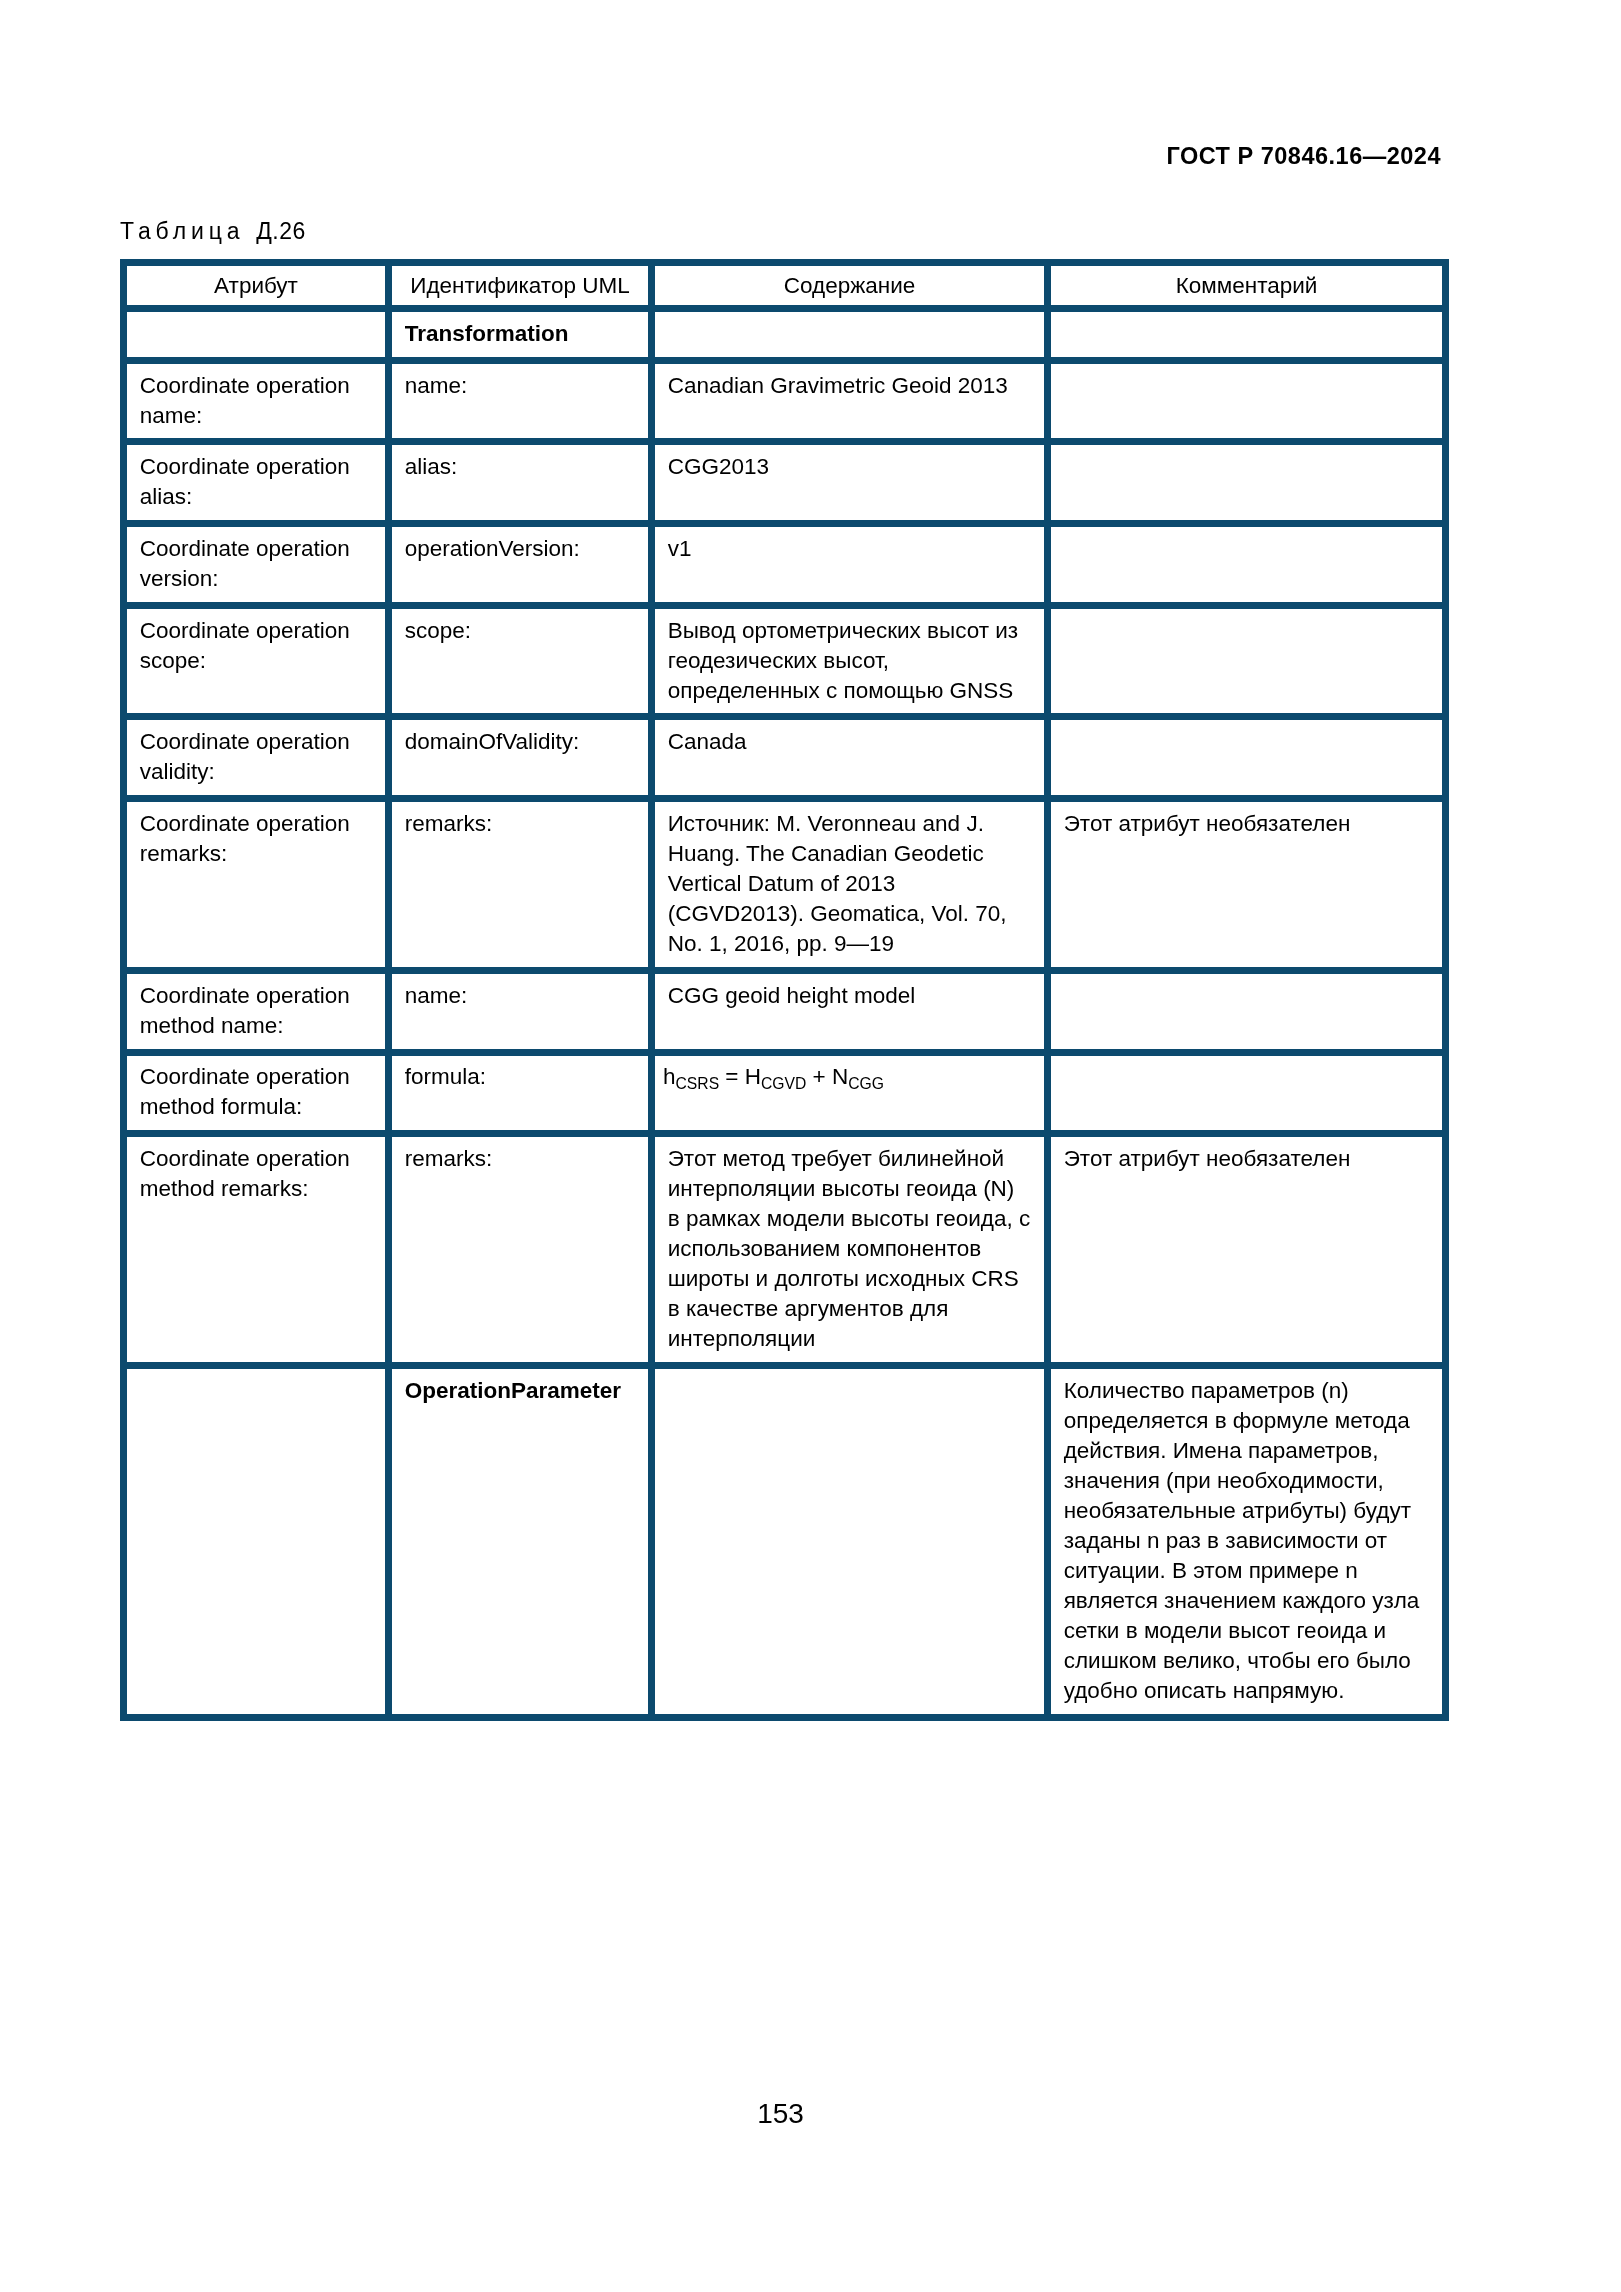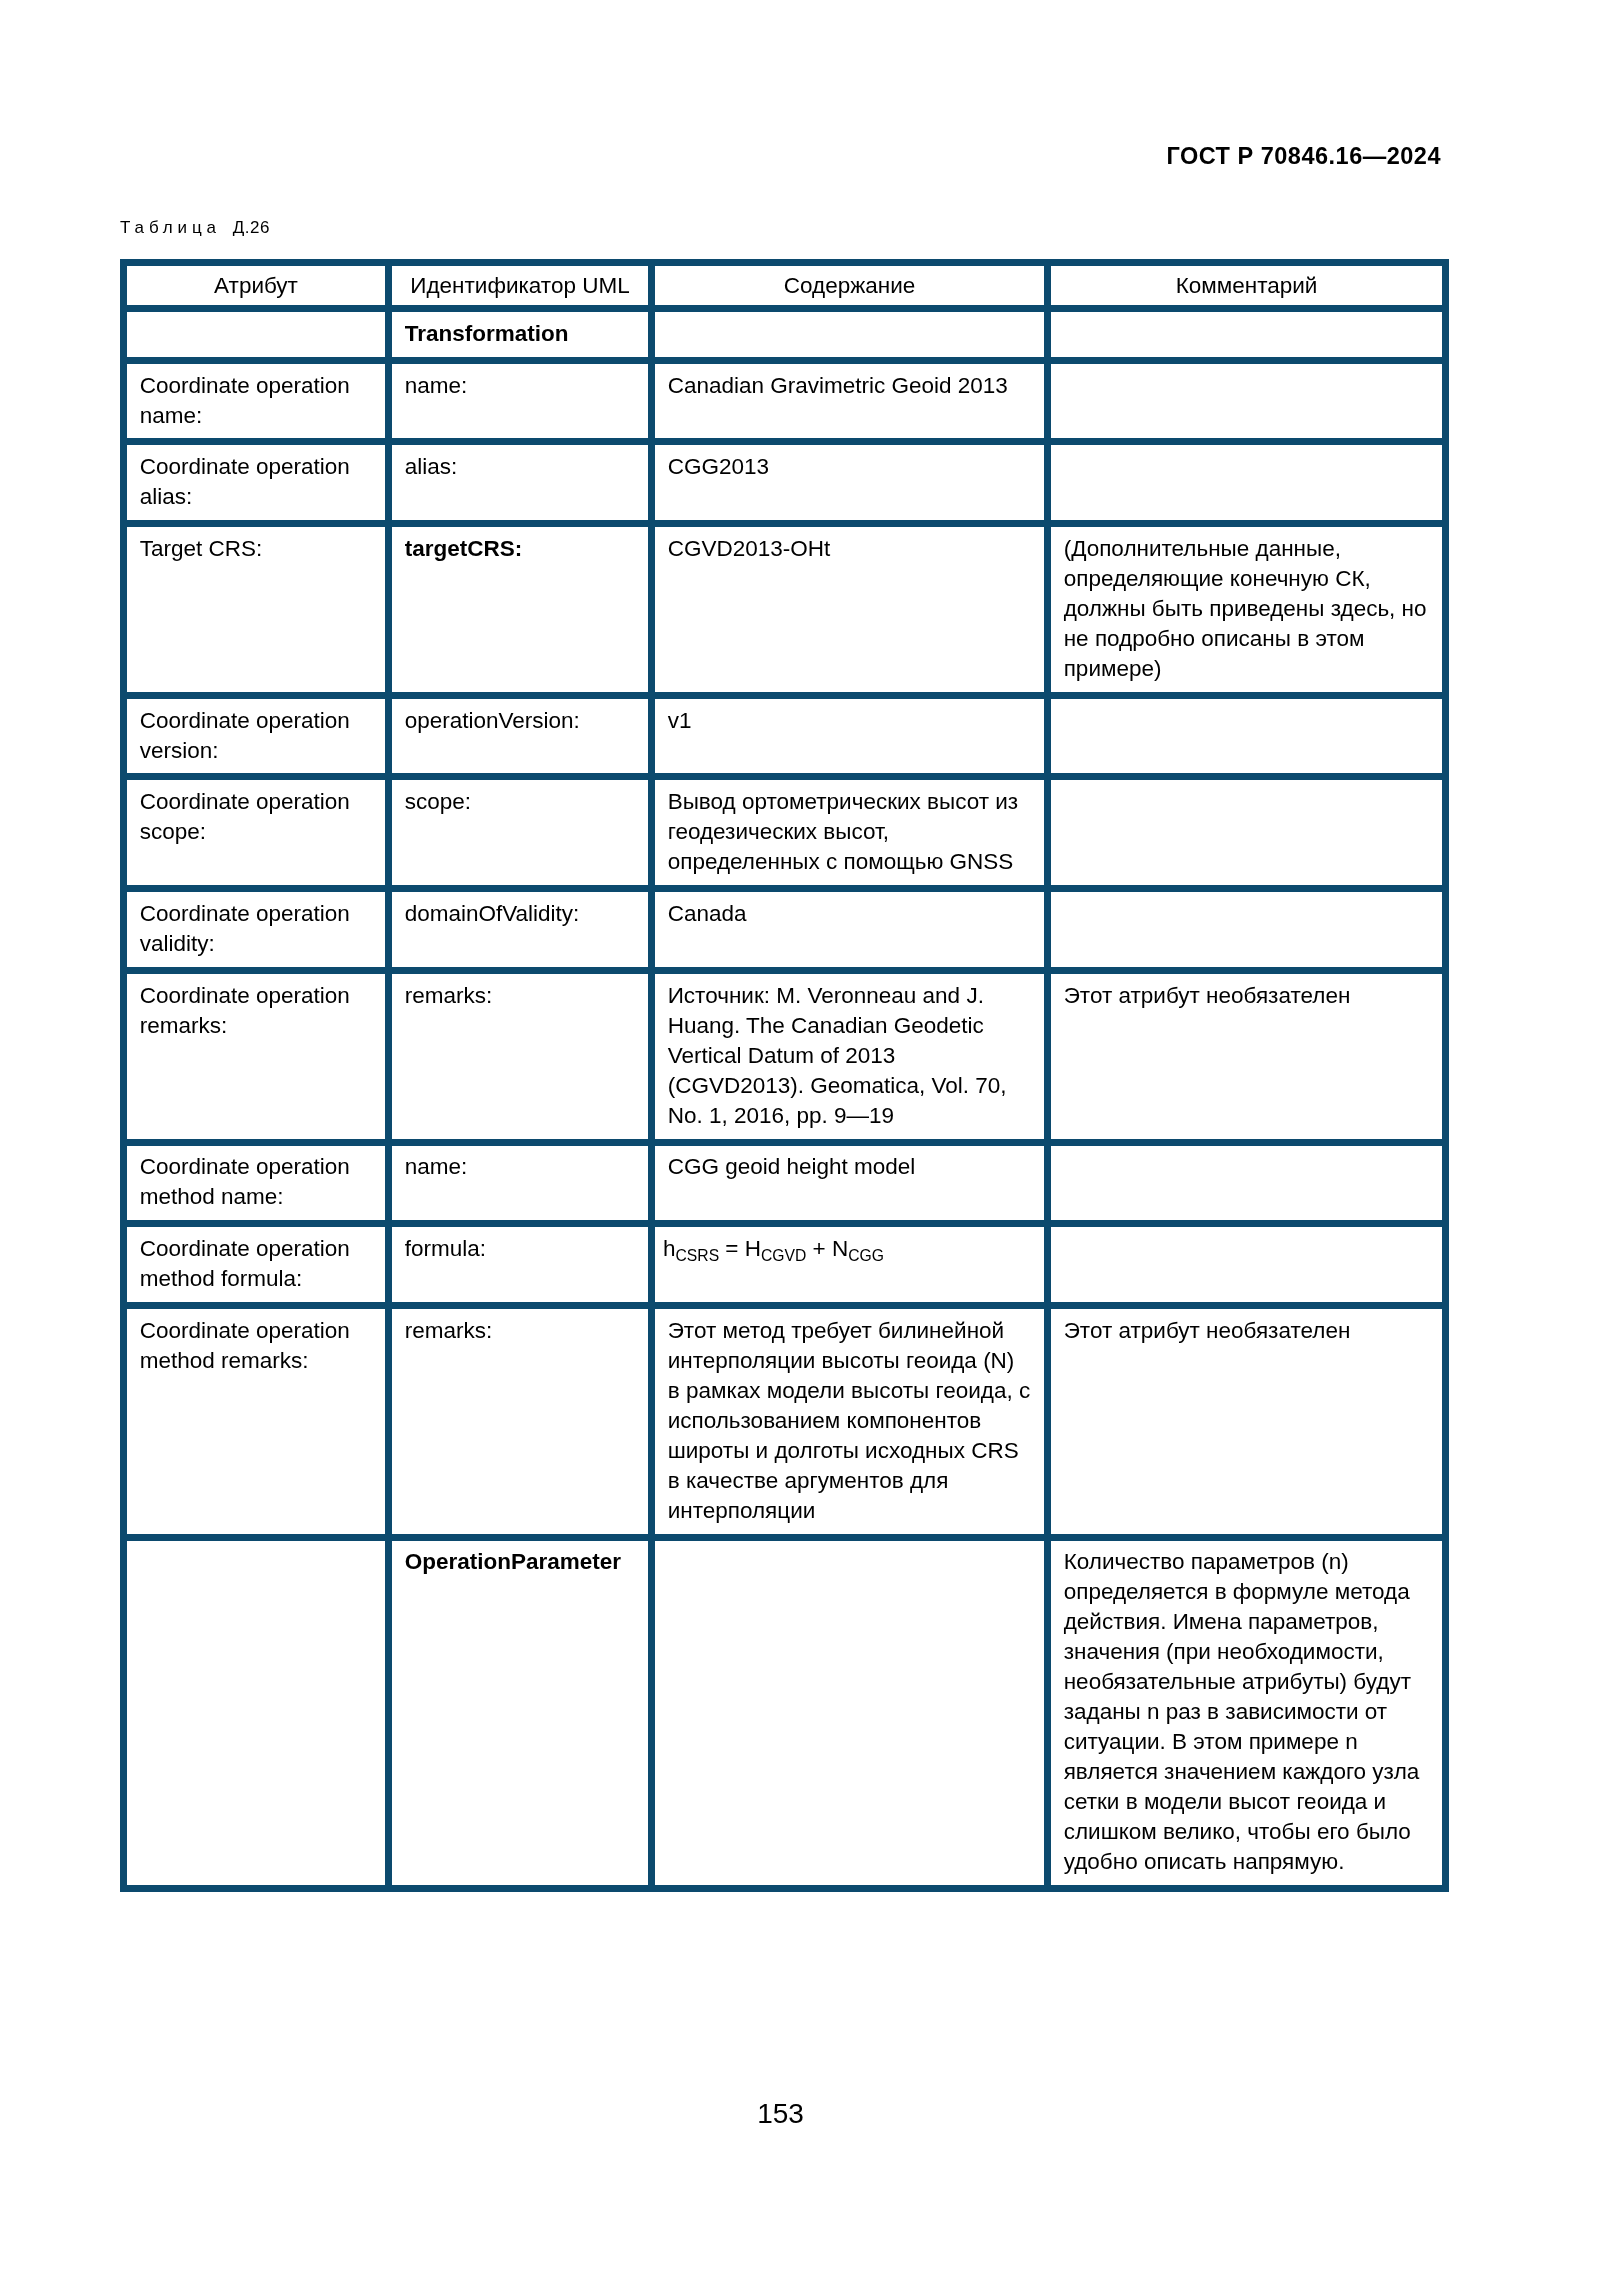--- a/index.html
+++ b/index.html
@@ -20,21 +20,21 @@
     width: 1321px;
     text-align: right;
     font-size: 23.5px;
     font-weight: bold;
     letter-spacing: 0.5px;
   }
   .table-caption {
     position: absolute;
     top: 218px;
     left: 120px;
-    font-size: 17px;
+    font-size: 23px;
   }
   .caption-word { letter-spacing: 4.9px; margin-right: 11.8px; }
   .caption-number { letter-spacing: 0.5px; }
 
   table.gost-table {
     position: absolute;
     top: 259px;
     left: 120px;
     width: 1321px;
     border-collapse: collapse;
@@ -111,26 +111,20 @@
           <td class="col-content">Canadian Gravimetric Geoid 2013</td>
           <td class="col-comment"></td>
         </tr>
         <tr>
           <td class="col-attr">Coordinate operation alias:</td>
           <td class="col-uml">alias:</td>
           <td class="col-content">CGG2013</td>
           <td class="col-comment"></td>
         </tr>
         <tr>
-          <td class="col-attr">Target CRS:</td>
-          <td class="col-uml bold">targetCRS:</td>
-          <td class="col-content">CGVD2013-OHt</td>
-          <td class="col-comment">(Дополнительные данные, определяющие конечную СК, должны быть приведены здесь, но не подробно описаны в этом примере)</td>
-        </tr>
-        <tr>
           <td class="col-attr">Coordinate operation version:</td>
           <td class="col-uml">operationVersion:</td>
           <td class="col-content">v1</td>
           <td class="col-comment"></td>
         </tr>
         <tr>
           <td class="col-attr">Coordinate operation scope:</td>
           <td class="col-uml">scope:</td>
           <td class="col-content">Вывод ортометрических высот из геодезических высот, определенных с помощью GNSS</td>
           <td class="col-comment"></td>

